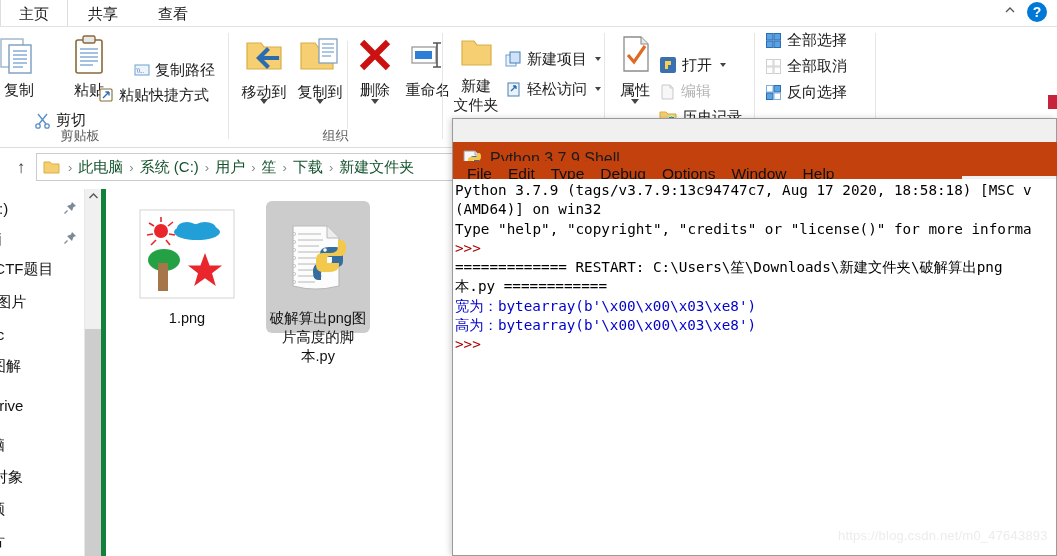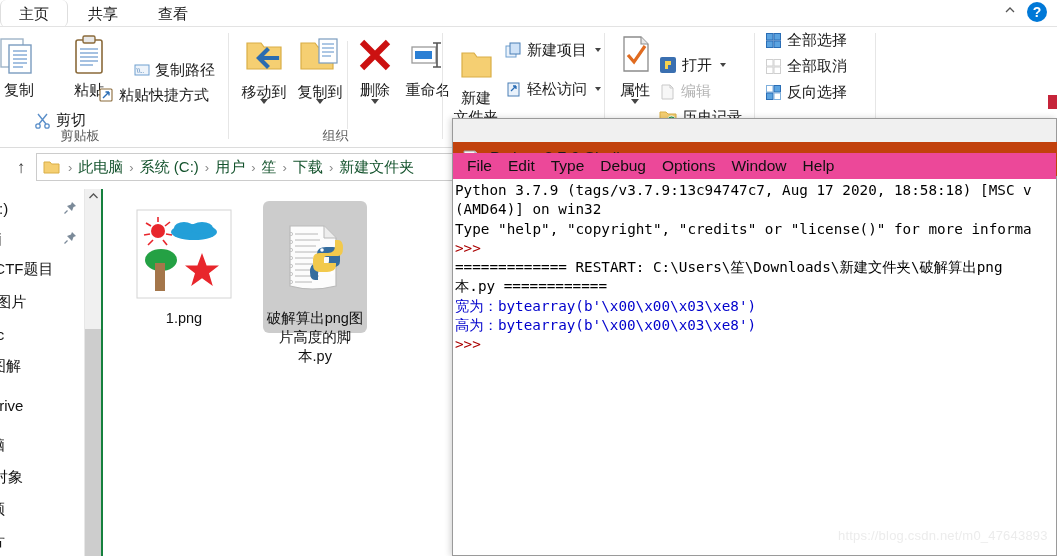--- a/index.html
+++ b/index.html
@@ -41,33 +41,33 @@
 
   
   .navpane{position:absolute;left:0;top:189px;width:84px;height:367px;background:#fff;overflow:hidden;}
   .nav-item{position:absolute;left:0;height:28px;line-height:28px;font-size:15px;color:#111;white-space:nowrap;cursor:default;}
   .pin{position:absolute;width:14px;height:14px;}
   .navscroll{position:absolute;left:84px;top:189px;width:17px;height:367px;background:#f0f0f0;border-left:1px solid #e7e7e7;}
   .navscroll .up{position:absolute;left:0;top:0;width:17px;height:17px;text-align:center;font-size:9px;line-height:17px;color:#606060;}
   .navscroll .thumb{position:absolute;left:0;top:140px;width:17px;height:227px;background:#cdcdcd;}
 
   
-  .filepane{position:absolute;left:101px;top:189px;width:350px;height:367px;background:#fff;border-left:2px solid #15803d;}
+  .filepane{position:absolute;left:101px;top:189px;width:350px;height:367px;background:#fff;border-left:5px solid #15803d;}
   .fileitem{position:absolute;width:104px;text-align:center;cursor:default;}
   .fileitem .thumbbox{width:104px;height:104px;display:flex;align-items:center;justify-content:center;}
   .fileitem .fname{font-size:14.5px;color:#111;line-height:19px;word-wrap:break-word;padding:0 2px;}
   .fileitem.selected{background:#cccccc;}
   .filepane-rscroll{position:absolute;left:445px;top:189px;width:6px;height:367px;background:#fff;}
 
   
   #idle{position:absolute;left:452px;top:118px;width:605px;height:438px;background:#f0f0f0;
         border:1px solid #9a9a9a;box-sizing:border-box;box-shadow:-2px 0 6px rgba(0,0,0,.16);}
   .idle-title{position:absolute;left:0;top:0;width:655px;height:34px;background:#c2410c;display:flex;align-items:center;padding-left:9px;box-sizing:border-box;margin-top:23px;}
   .idle-title .tt{font-size:16px;color:#1b1b1b;margin-left:8px;}
-  .idle-menubar{position:absolute;left:0;top:34px;width:603px;height:26px;background:#ec4899;display:flex;align-items:center;padding-left:6px;box-sizing:border-box;}
+  .idle-menubar{position:absolute;left:0;top:42px;width:509px;height:26px;background:#c2410c;display:flex;align-items:center;padding-left:6px;box-sizing:border-box;}
   .menuitem{font-size:15.5px;color:#111;padding:0 8px;cursor:default;}
   .idle-text{position:absolute;left:0;top:60px;width:603px;height:376px;background:#ffffff;overflow:hidden;
              font-family:"DejaVu Sans Mono","Liberation Mono",monospace;font-size:14.3px;line-height:19.3px;padding:2px 0 0 2px;box-sizing:border-box;}
   .line{white-space:pre;height:19.3px;}
   .c-black{color:#000;}
   .c-blue{color:#0000cc;}
   .c-red{color:#aa0000;}
 
   
   .chevup{position:absolute;right:38px;top:3px;width:18px;height:18px;color:#444;font-size:12px;text-align:center;line-height:18px;}
@@ -75,21 +75,21 @@
   .redstub{position:absolute;left:1048px;top:95px;width:9px;height:14px;background:#c6243a;}
 
   .watermark{position:absolute;left:838px;top:528px;font-size:13px;color:#ececec;letter-spacing:.2px;}
 </style>
 </head>
 <body>
 
 <div id="explorer">
 
   <div class="tabstrip">
-    <div class="tab active" style="left:0;width:66px;border-radius:6px;"><span>主页</span></div>
+    <div class="tab active" style="left:0;width:66px;"><span>主页</span></div>
     <div class="tab" style="left:70px;width:66px;"><span>共享</span></div>
     <div class="tab" style="left:140px;width:66px;"><span>查看</span></div>
     <div class="chevup">
       <svg width="14" height="14" viewBox="0 0 14 14">
           <path d="M3 9 L7 5 L11 9" stroke="#555" stroke-width="1.3" fill="none"></path>
         </svg>
     </div>
     <div class="helpbtn">?</div>
     <div class="tabstrip-underline"></div>
   </div>
@@ -194,28 +194,28 @@
           <rect x="9" y="18" width="17" height="8" fill="#2b7fd4"></rect>
           <path d="M31 10 v24 M27 10 h8 M27 34 h8" stroke="#555" stroke-width="1.6" fill="none"></path>
         </svg>
         <div class="bl">重命名</div>
       </div>
       <div class="group-label" style="left:0;width:213px;"><span>组织</span></div>
     </div>
     <div class="ribbon-sep" style="left:442px;"></div>
 
     <div class="ribbon-group" style="left:443px;width:160px;">
-      <div class="bigbtn" style="left:2px;top:18px;width:62px;">
+      <div class="bigbtn" style="left:2px;top:6px;width:62px;">
         <svg width="44" height="40" viewBox="0 0 44 40">
           <path d="M8 8 h12 l3 4 h14 v20 h-29 z" fill="#f5cf72" stroke="#d9ae47" stroke-width="1.2"></path>
         </svg>
         <div class="bl">新建</div>
         <div class="bl">文件夹</div>
       </div>
-      <div class="smallrow" style="left:62px;top:11px;">
+      <div class="smallrow" style="left:62px;top:20px;">
         <svg width="17" height="17" viewBox="0 0 17 17">
           <rect x="1" y="4" width="10" height="11" fill="#eaf2fb" stroke="#6f9fd0" stroke-width="1"></rect>
           <rect x="5" y="1" width="10" height="11" fill="#cfe2f7" stroke="#4a7fb5" stroke-width="1"></rect>
         </svg>
         <span class="sl">新建项目</span>
         <span class="caret"></span>
       </div>
       <div class="smallrow" style="left:62px;top:50px;">
         <svg width="17" height="17" viewBox="0 0 17 17">
           <rect x="3" y="2" width="11" height="13" fill="#eaf2fb" stroke="#4a7fb5" stroke-width="1"></rect>

